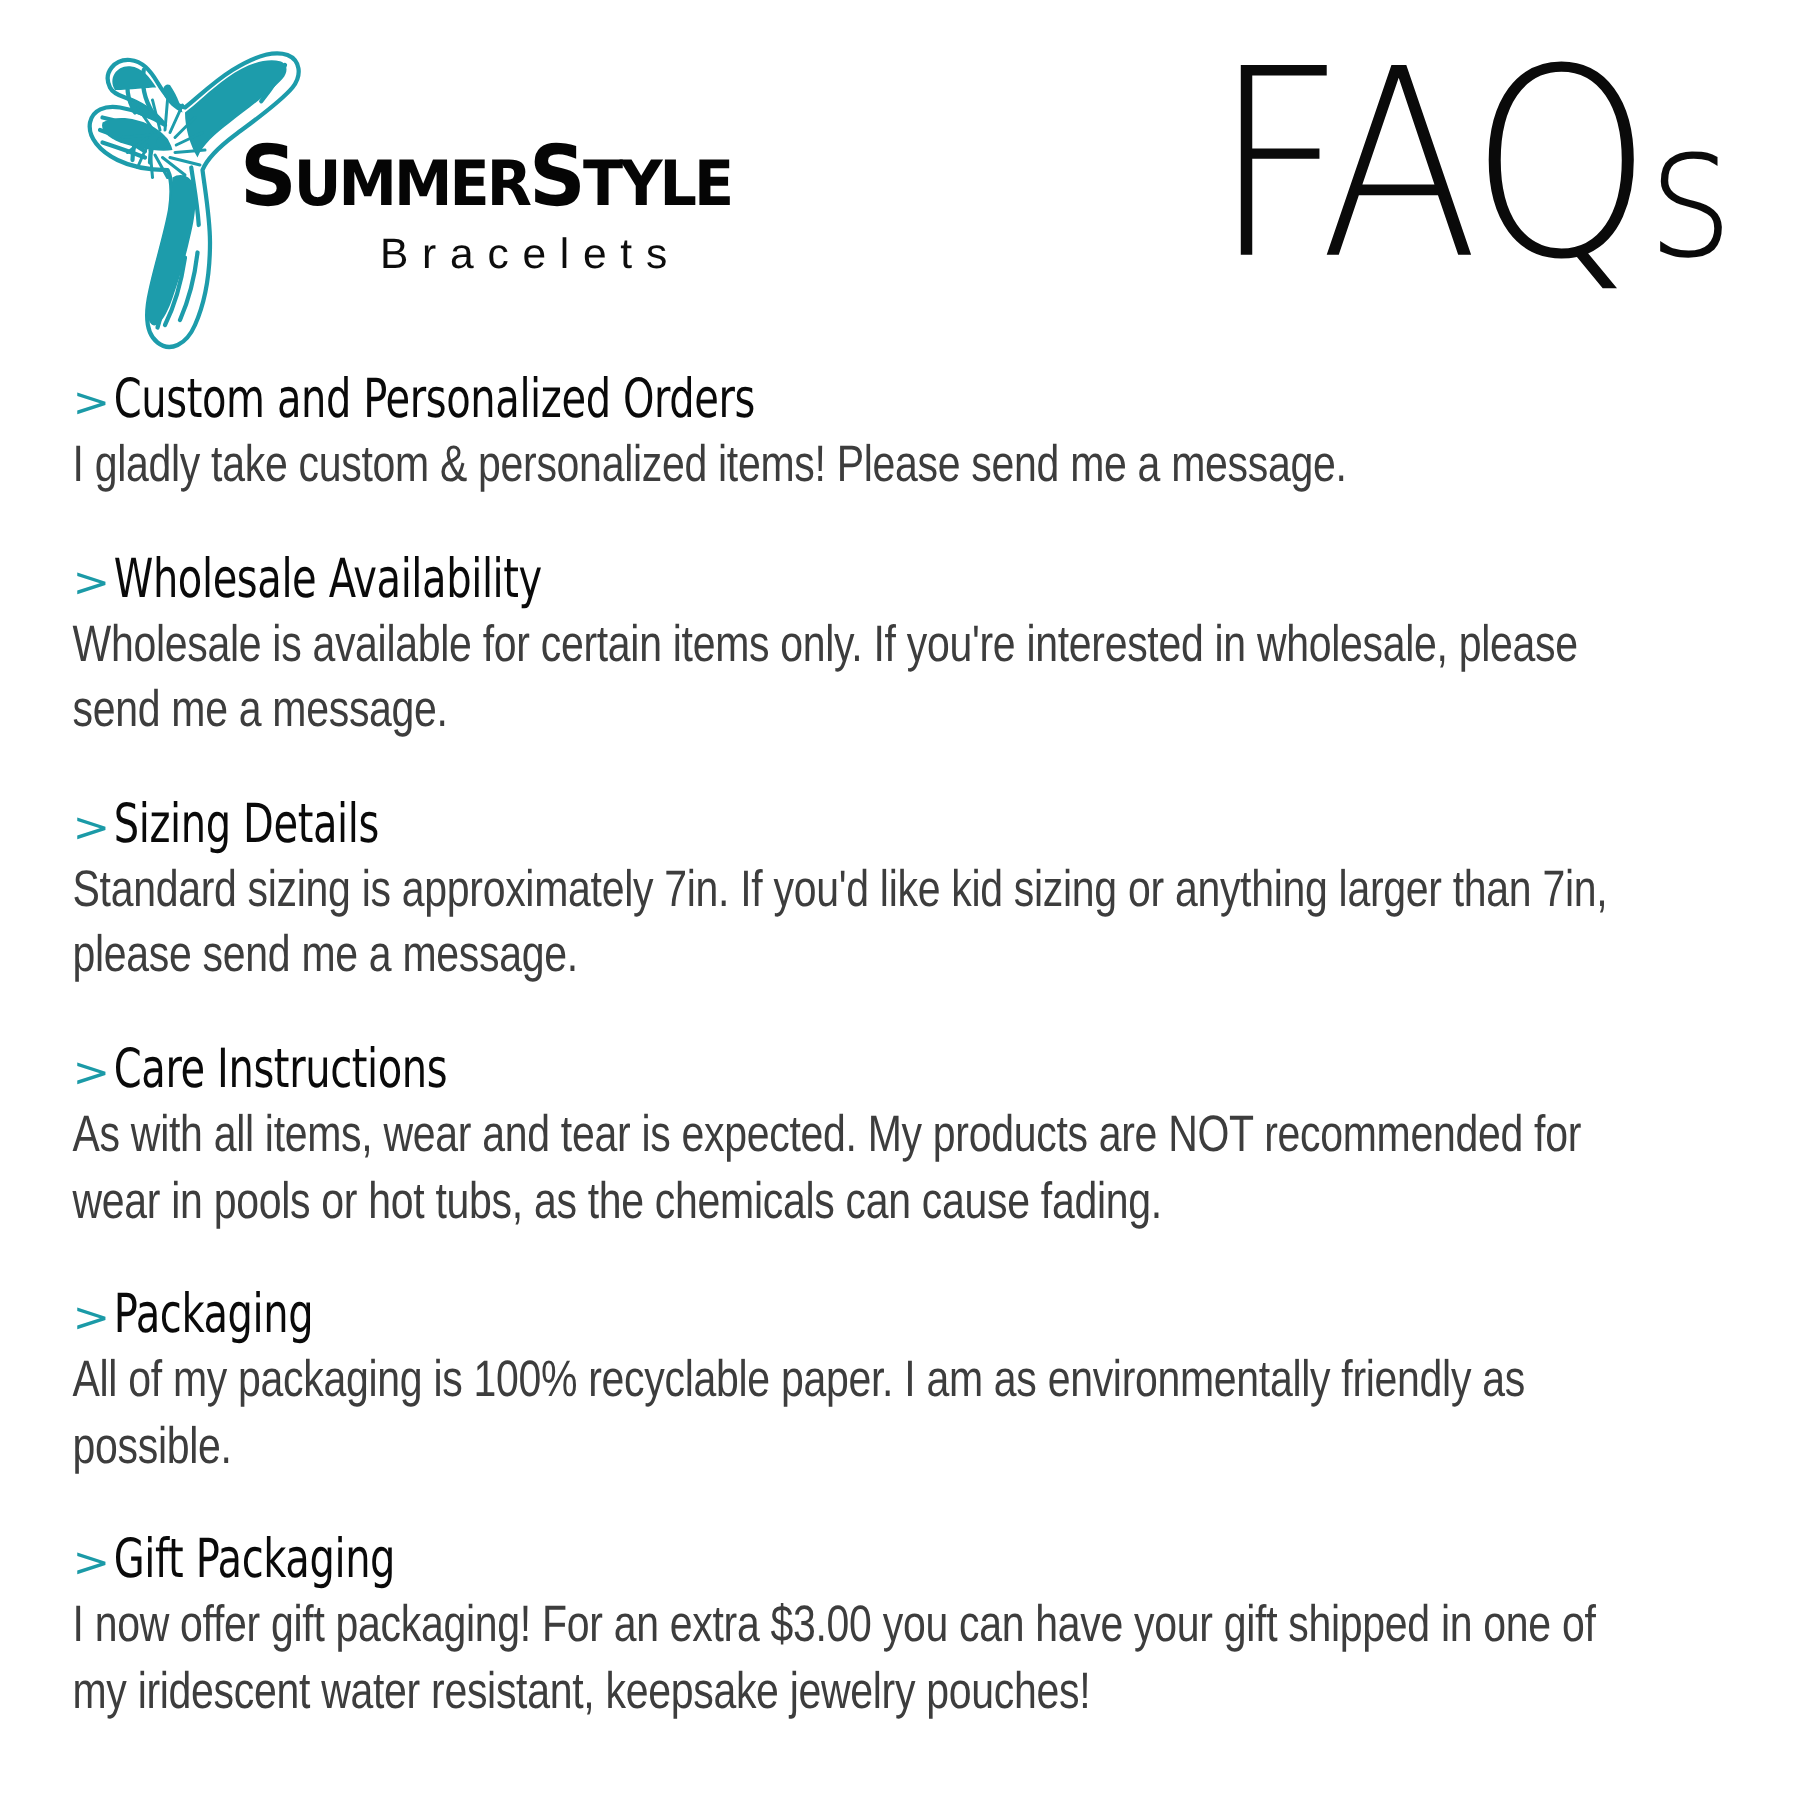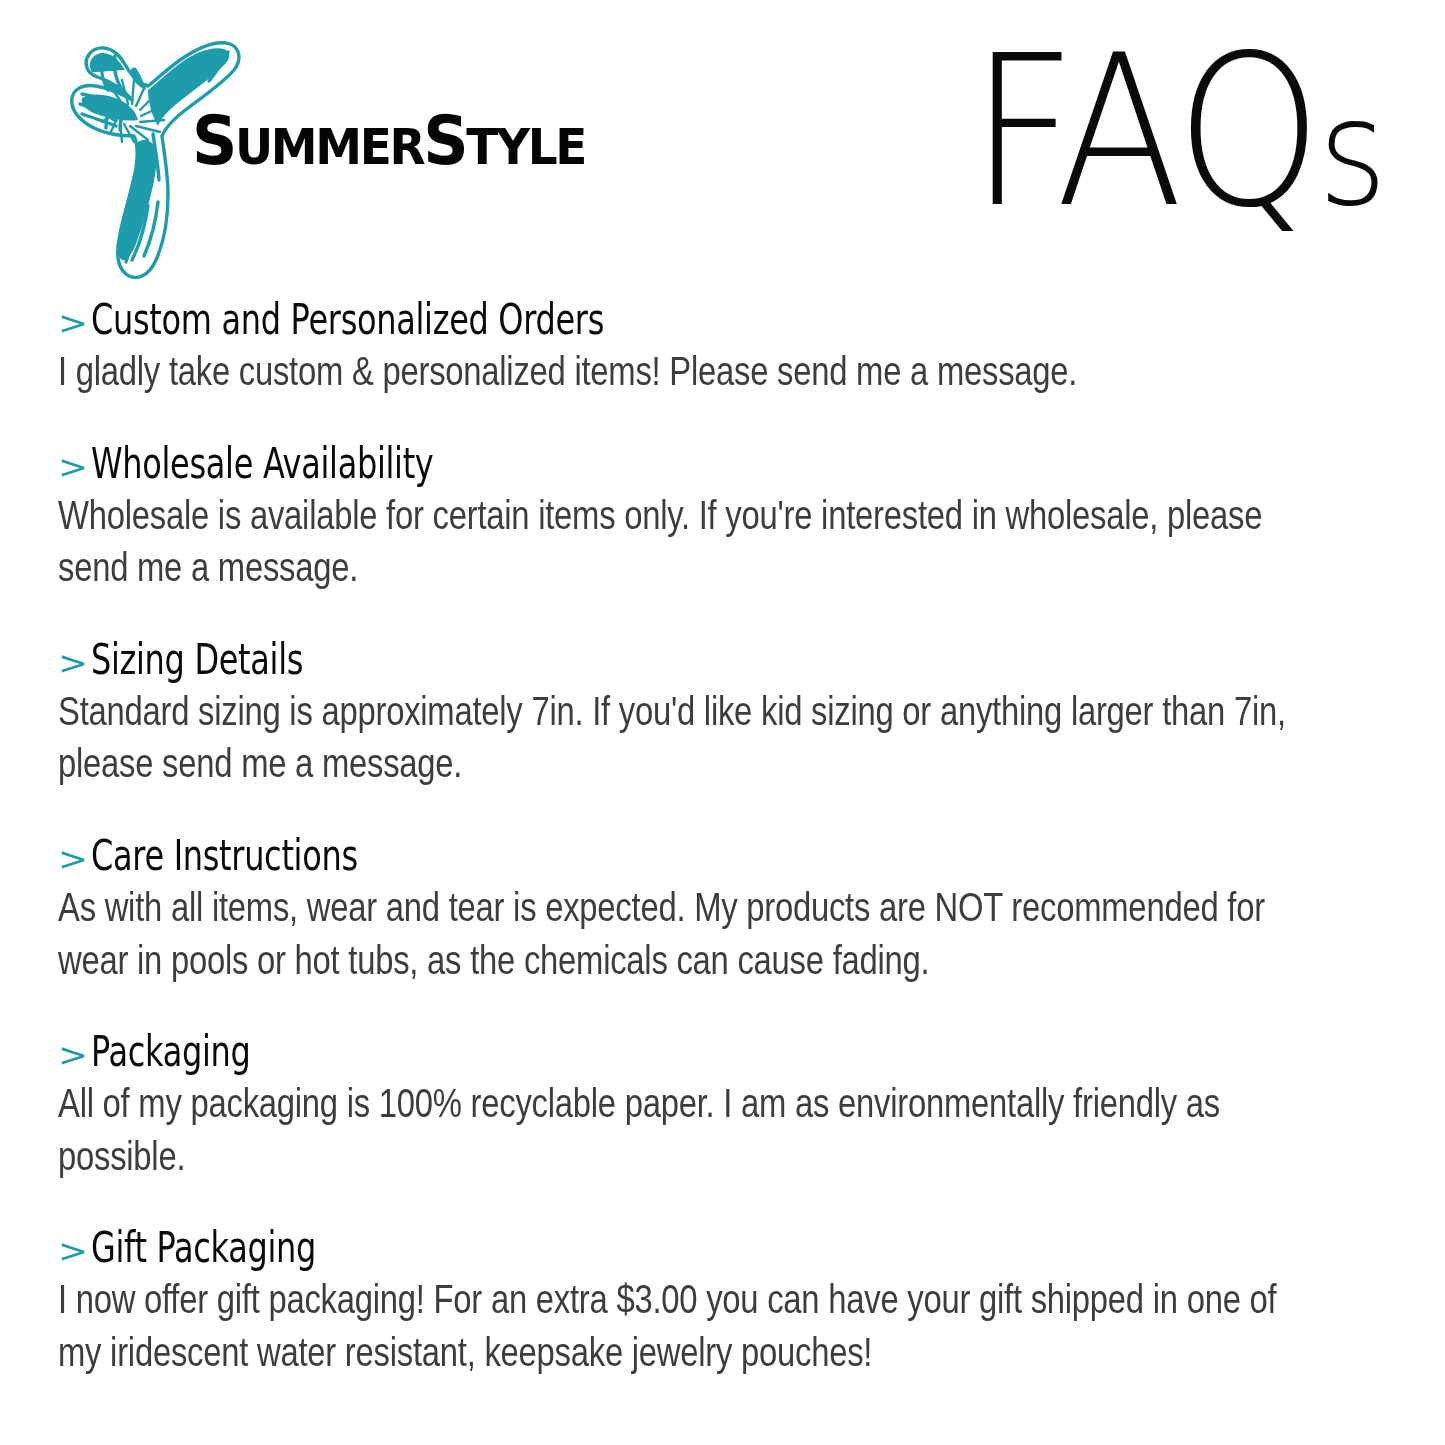--- a/index.html
+++ b/index.html
@@ -205,20 +205,21 @@
             <path d="M68 98 L70 120"></path>
             <path d="M66 94 L58 112"></path>
           <path d="M66 88 L50 100"></path>
             <path d="M68 86 L46 88"></path>
           <circle cx="78" cy="92" r="5" fill="#1d9cab" stroke="none"></circle>
         </g>
       </svg>
 
       <div class="brand-text">
         <div class="brand-main"><span>S</span><span class="small">UMMER</span><span>S</span><span class="small">TYLE</span></div>
+        <div class="brand-sub">Bracelets</div>
       </div>
     </div>
 
     <div class="faq-title"><span>FAQ</span><span class="lower">s</span></div>
   </div>
 
   <div class="faq-list">
 
     <div class="faq-item">
       <div class="faq-q">

